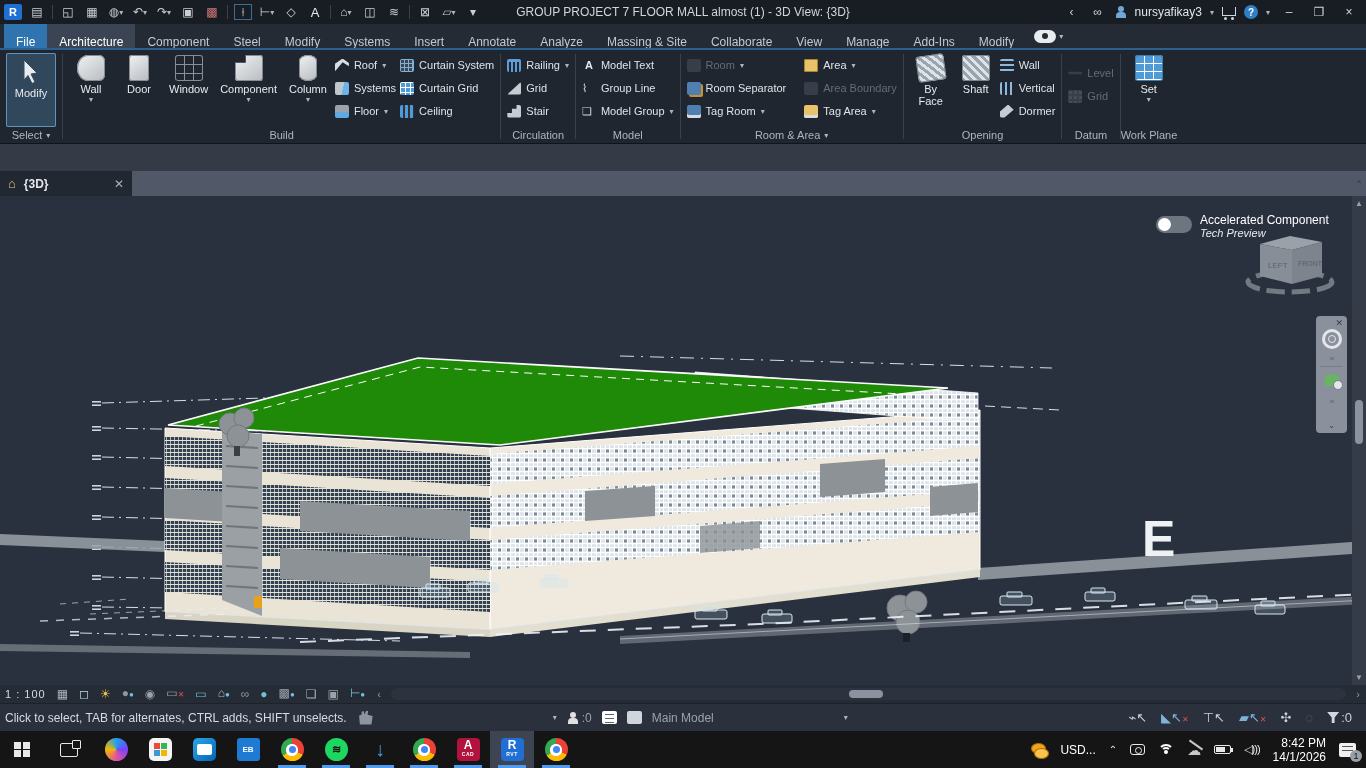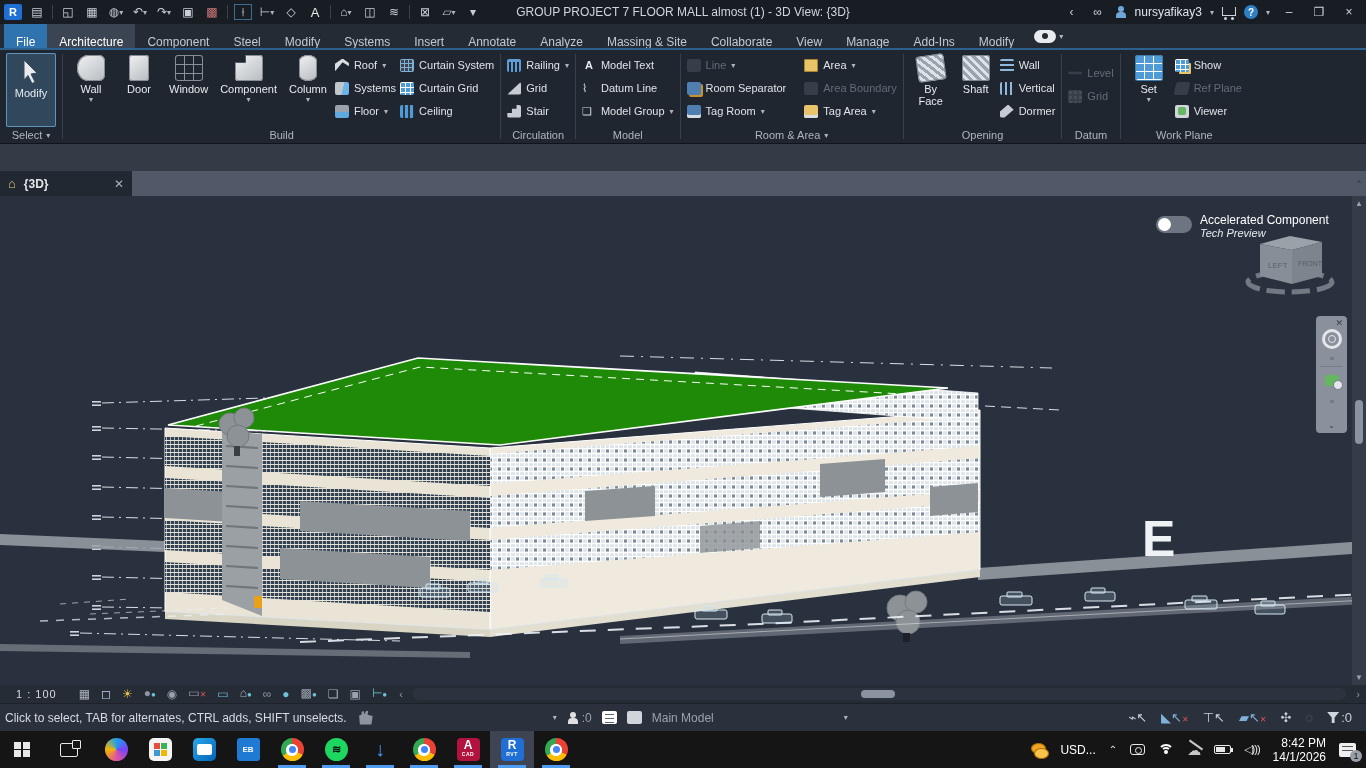--- a/index.html
+++ b/index.html
@@ -77,21 +77,21 @@
   .ndiv{width:23px;height:1px;background:#767d88;margin:6px 0}
   .zoomi{width:14px;height:11px;background:#64b75e;border-radius:2px;position:relative;margin-top:2px}
   .zoomi:after{content:"";position:absolute;right:-4px;bottom:-4px;width:8px;height:8px;border-radius:50%;background:#e3e6ea;border:1px solid #767d88}
   .ncaret{margin-top:auto;font-size:8px;color:#3c424c}
   .vscroll{position:absolute;right:0;top:0;width:14px;height:489px;background:#353c48}
   .vscroll .arr{position:absolute;left:0;width:14px;text-align:center;font-size:8px;color:#9aa2ad}
   .vthumb{position:absolute;left:3px;top:204px;width:8px;height:44px;border-radius:4px;background:#8b93a0}
 
   
   .hrow{position:absolute;left:0;top:685px;width:1366px;height:18px;background:#262c36;display:flex;align-items:center;font-size:11px}
-  .scalebox{padding:0 16px;color:#d5dae0;letter-spacing:1px}
+  .scalebox{padding:0 5px;color:#d5dae0;letter-spacing:1px}
   .vcb{display:flex;align-items:center;gap:11px;padding:0 6px}
   .vcb span{font-size:12px;line-height:12px}
   .hchev{color:#8d95a1;font-size:11px;padding:0 6px}
   .htrack{flex:1;height:12px;background:#2c333e;border-radius:6px;position:relative;margin:0 4px}
   .hthumb{position:absolute;left:48%;top:2px;width:34px;height:8px;border-radius:4px;background:#8b93a0}
   .statusbar{position:absolute;left:0;top:703px;width:1366px;height:28px;background:#2b313c;border-top:1px solid #1c212a;display:flex;align-items:center;font-size:12px;color:#d6dbe2}
   .hand{width:16px;height:14px;background:#8d95a0;border-radius:3px 3px 2px 2px;margin-left:10px;clip-path:polygon(20% 100%,15% 35%,30% 30%,32% 8%,45% 5%,48% 28%,60% 0,72% 4%,68% 30%,100% 40%,92% 100%)}
   .sb-mid{display:flex;align-items:center;gap:10px;margin-left:180px;color:#9aa2ae}
   .sic{width:15px;height:13px;border-radius:2px;background:#e8ecf0;display:inline-block}
   .sic.lines{background:#fff;background-image:repeating-linear-gradient(#5a6572 0 1px,transparent 1px 4px);background-position:3px 3px;background-size:9px 9px;background-repeat:no-repeat}
@@ -326,41 +326,41 @@
 
   <div class="panel">
     <div class="pbody">
       <div class="smallcol">
         <div class="sbtn">
             <span class="si" style="background:none;color:#e6eaee;font-weight:bold;text-align:center">A</span>
             <span>Model Text</span>
           </div>
         <div class="sbtn">
             <span class="si" style="background:none;color:#cfd5db">⌇</span>
-            <span>Datum Line</span>
+            <span>Group Line</span>
           </div>
         <div class="sbtn">
             <span class="si" style="background:none;color:#cfd5db">❏</span>
             <span>Model Group</span>
             <span class="caret">▾</span>
           </div>
       </div>
     </div>
     <div class="plabel">
         <span>Model</span>
       </div>
   </div>
   <div class="psep"></div>
 
   <div class="panel">
     <div class="pbody" style="gap:18px">
       <div class="smallcol">
         <div class="sbtn dis">
             <span class="si" style="background:#5a6572"></span>
-            <span>Line</span>
+            <span>Room</span>
             <span class="caret">▾</span>
           </div>
         <div class="sbtn">
             <span class="si" style="background:#4f7fb0;box-shadow:2px 2px 0 #c9902f"></span>
             <span>Room Separator</span>
           </div>
         <div class="sbtn">
             <span class="si" style="background:#4f7fb0;box-shadow:inset 0 -3px 0 #d8dde2"></span>
             <span>Tag Room</span>
             <span class="caret">▾</span>
@@ -440,36 +440,20 @@
   </div>
   <div class="psep"></div>
 
   <div class="panel">
     <div class="pbody">
       <div class="bigbtn">
           <div class="bicon blue"></div>
           <div class="blabel">Set</div>
           <span class="caret">▾</span>
         </div>
-      <div class="smallcol">
-        <div class="sbtn">
-            <span class="si" style="background:#4f9bd8;box-shadow:3px 3px 0 -1px #e8c36a;background-image:linear-gradient(#fff 1px,transparent 1px),linear-gradient(90deg,#fff 1px,transparent 1px);background-size:5px 5px"></span>
-            <span>Show</span>
-          </div>
-        <div class="sbtn dis">
-            <span class="si" style="background:#5a6572;transform:skewX(-12deg)"></span>
-            <span>Ref Plane</span>
-          </div>
-        <div class="sbtn">
-            <span class="si" style="background:#cfd5db;border-radius:2px">
-              <i style="display:block;width:8px;height:8px;margin:2.5px auto;background:#64b75e;border-radius:2px"></i>
-            </span>
-            <span>Viewer</span>
-          </div>
-      </div>
     </div>
     <div class="plabel">
         <span>Work Plane</span>
       </div>
   </div>
 </div>
 
 <div class="options"></div>
 
 <div class="viewtabs">

